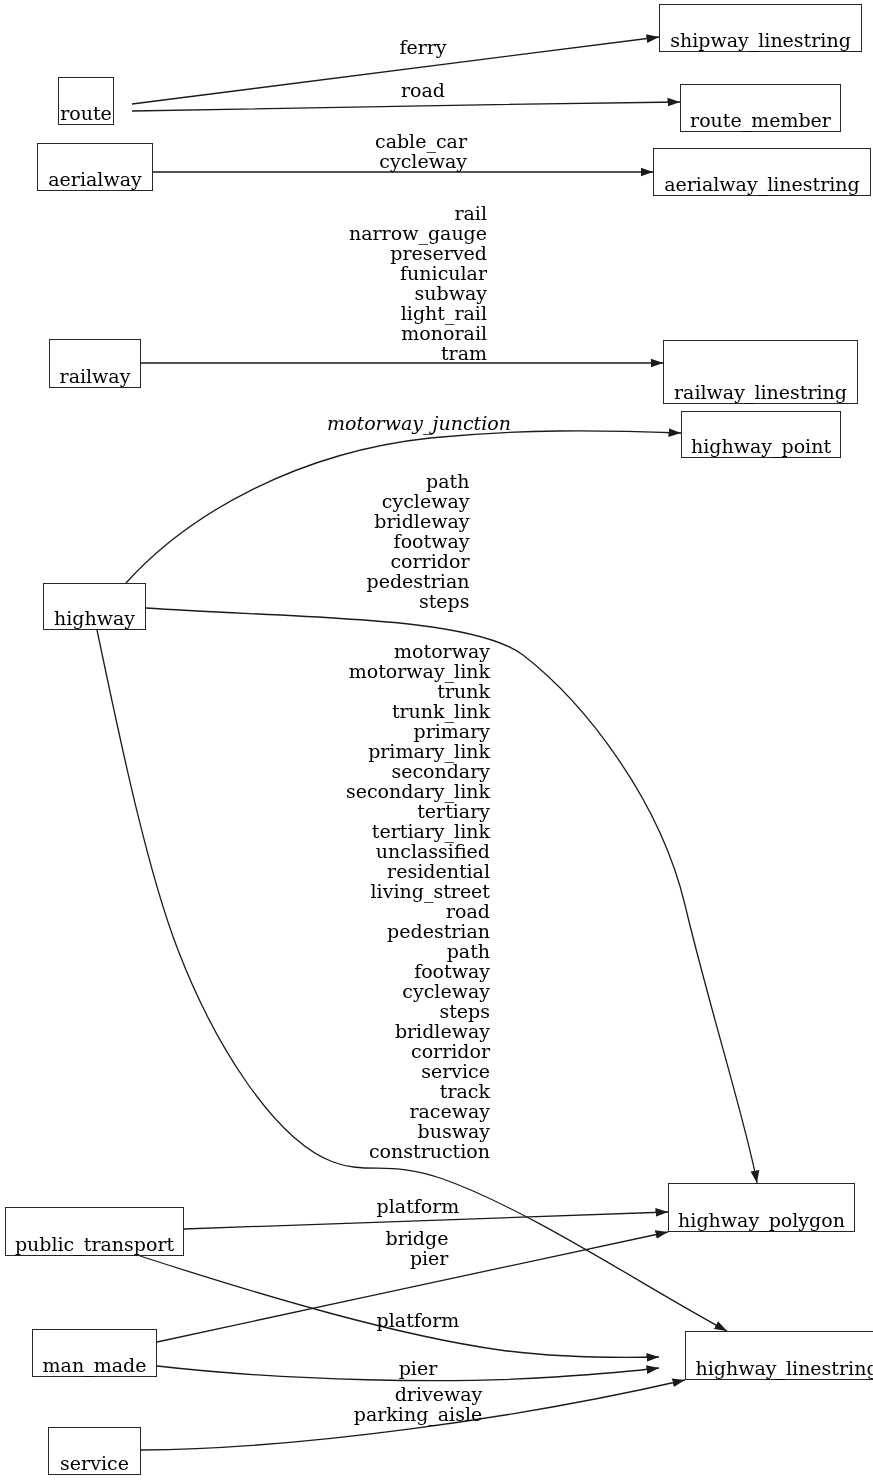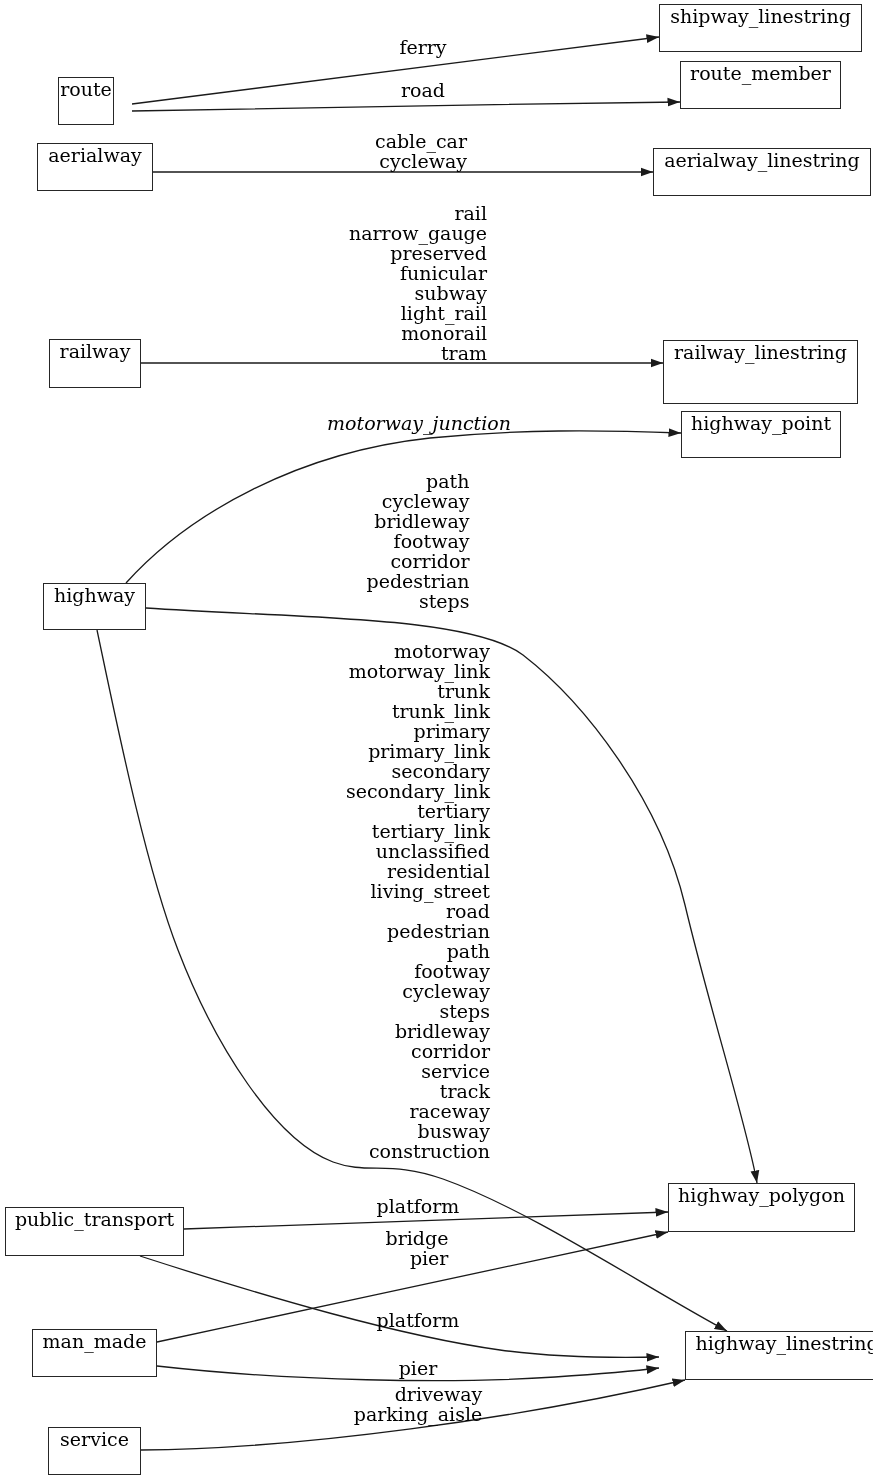--- a/index.html
+++ b/index.html
@@ -17,21 +17,21 @@
     position: absolute;
     left: 0; top: 0;
     width: 873px; height: 1480px;
   }
   .node {
     position: absolute;
     box-sizing: border-box;
     border: 1.5px solid #262626;
     background: #ffffff;
     display: flex;
-    align-items: flex-start;
+    align-items: flex-end;
     justify-content: center;
     white-space: nowrap;
   }
   .edge-label {
     position: absolute;
     transform: translateX(-50%);
     text-align: right;
     white-space: pre-line;
     line-height: 20px;
     background: transparent;
@@ -82,21 +82,21 @@
   <div class="node" style="left:32px;  top:1329px; width:125px; height:48px;">
       <span>man_made</span>
     </div>
   <div class="node" style="left:48px;  top:1427px; width:93px;  height:48px;">
       <span>service</span>
     </div>
 
   <div class="node" style="left:659px; top:4px;    width:203px; height:48px;">
       <span>shipway_linestring</span>
     </div>
-  <div class="node" style="left:680px; top:61px;   width:161px; height:48px;">
+  <div class="node" style="left:680px; top:84px;   width:161px; height:48px;">
       <span>route_member</span>
     </div>
   <div class="node" style="left:653px; top:148px;  width:218px; height:48px;">
       <span>aerialway_linestring</span>
     </div>
   <div class="node" style="left:663px; top:340px;  width:195px; height:64px;">
       <span>railway_linestring</span>
     </div>
   <div class="node" style="left:681px; top:411px;  width:160px; height:47px;">
       <span>highway_point</span>

